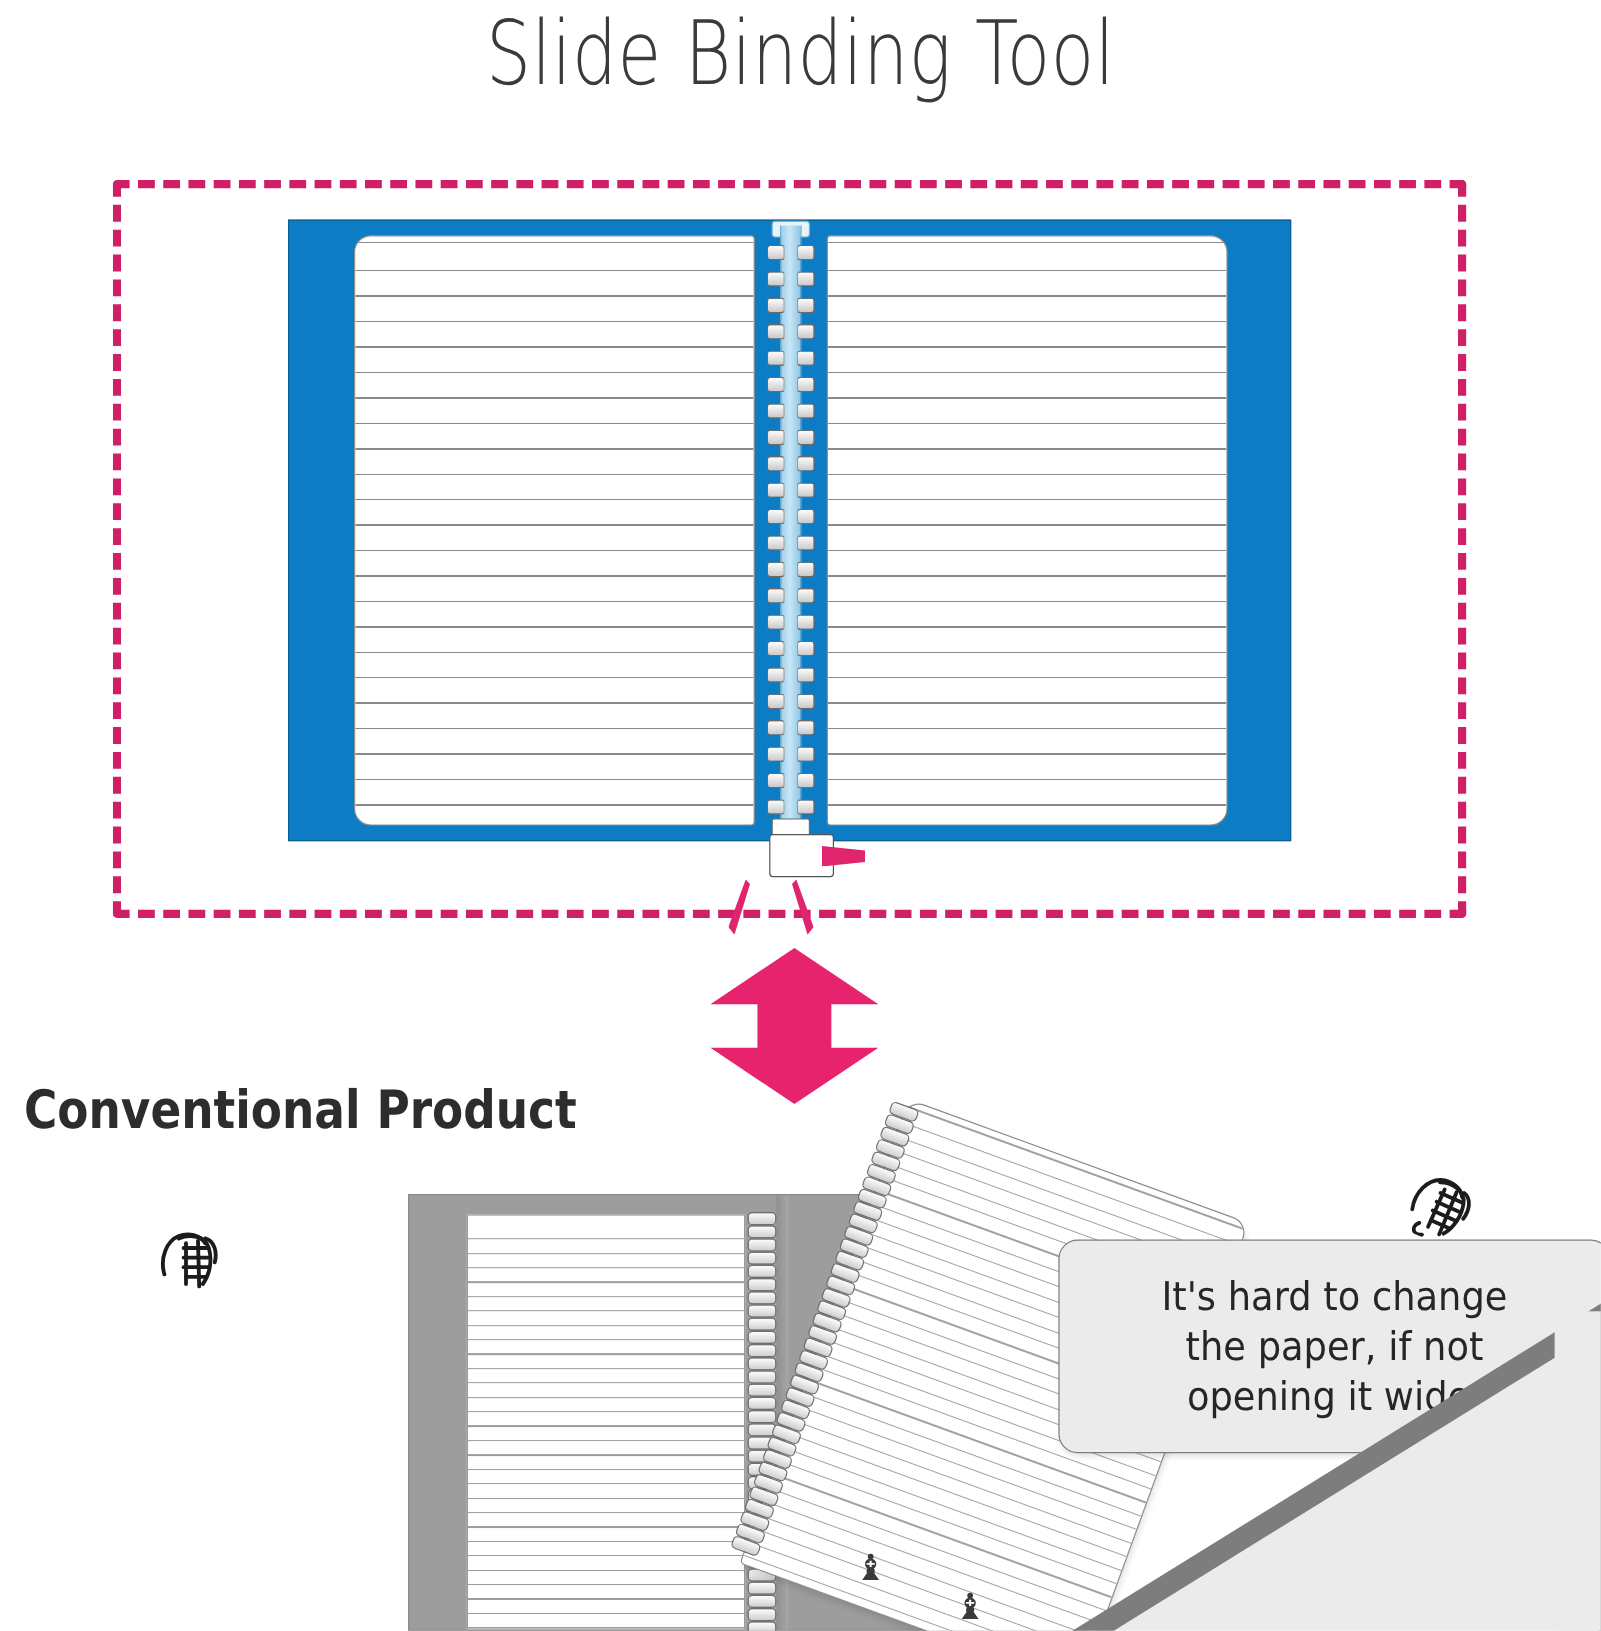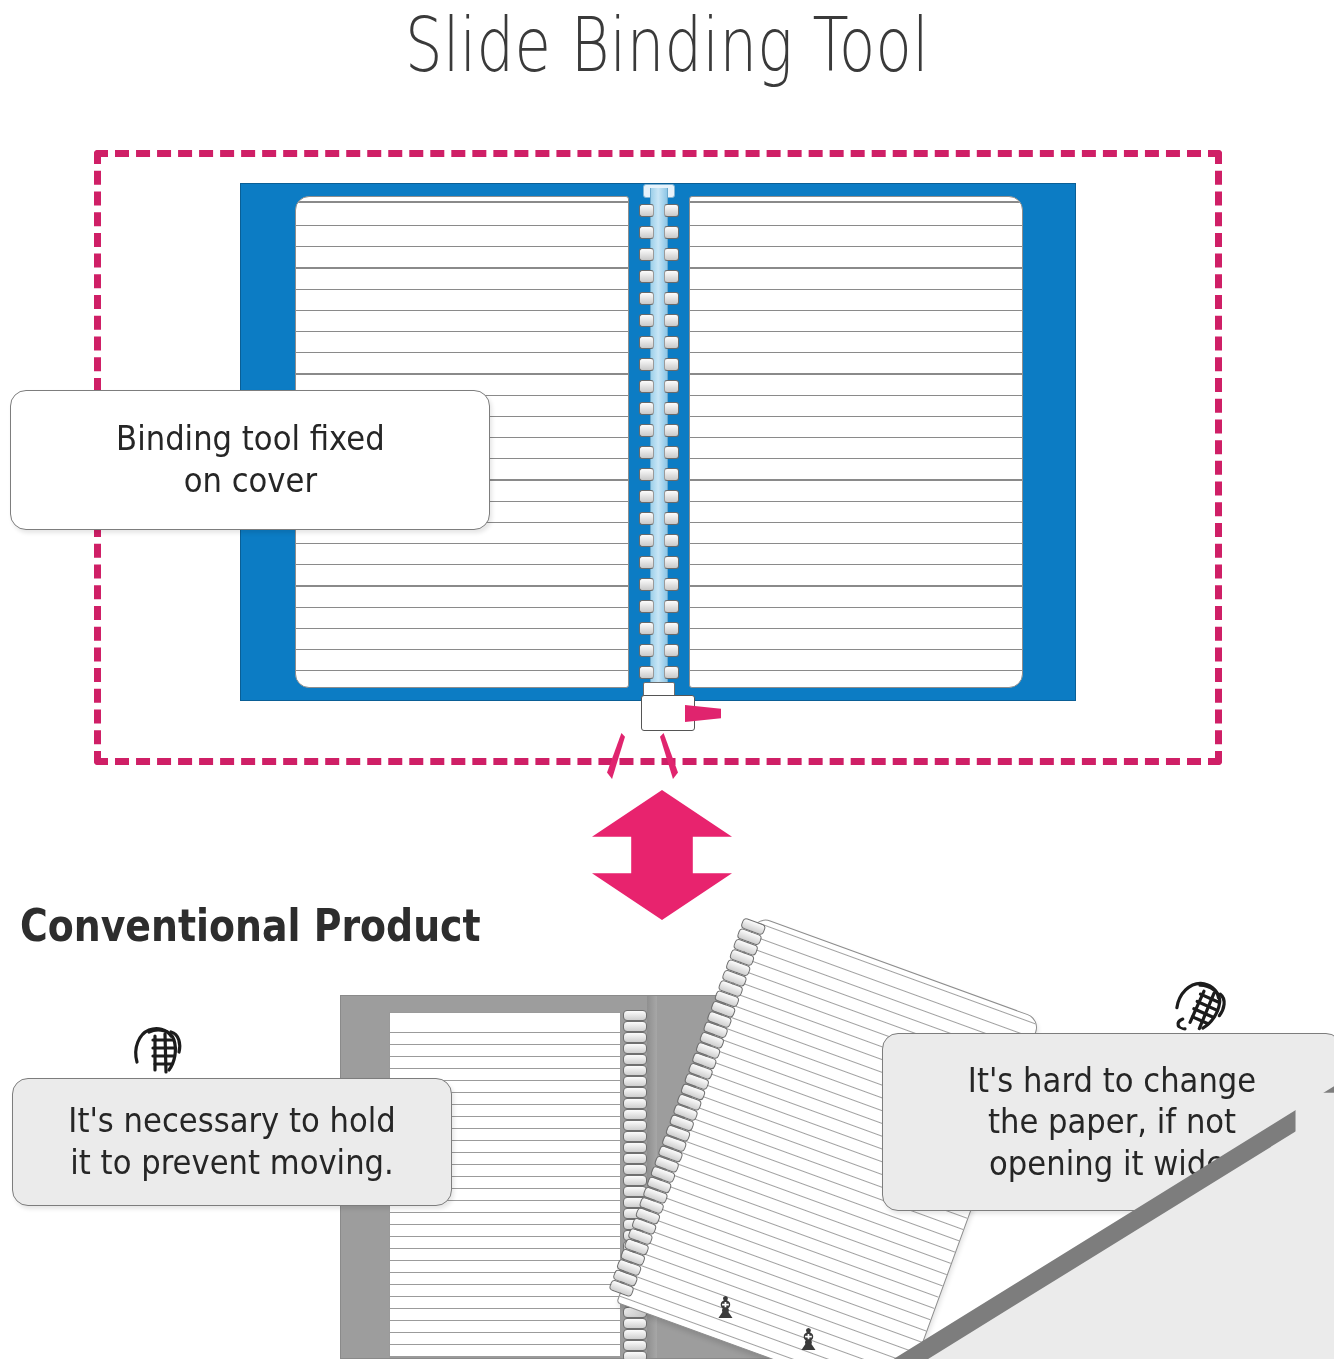--- a/index.html
+++ b/index.html
@@ -328,28 +328,20 @@
     </div>
   </div>
 
   <div class="lever"></div>
   <div class="burst">
     <b class="b1"></b>
       <b class="b2"></b>
       <b class="b3"></b>
   </div>
 
-  <div class="callout white" id="c1">
-    <span class="txt">Binding tool fixed
-on cover</span>
-    <svg class="tail" viewBox="0 0 44 56">
-      <path d="M0,2 L42,28 L0,54 Z" fill="#ffffff" stroke="#7d7d7d" stroke-width="1.6"></path>
-      <rect x="-4" y="2" width="8" height="52" fill="#ffffff"></rect>
-    </svg>
-  </div>
 
 
   <div class="dbl-arrow"></div>
 
   <div class="conv-head">Conventional Product</div>
 
   <div class="nb-old">
     <div class="flatpage">
       <div class="ruled"></div>
     </div>
@@ -461,28 +453,20 @@
         <path d="M28,30 L50,30"></path>
         <path d="M28,38 L49,38"></path>
         <path d="M30,46 L47,46"></path>
       <path d="M30,18 L30,52"></path>
         <path d="M40,16 L41,54"></path>
       <path d="M46,14 C54,16 56,26 54,34"></path>
       <path d="M22,52 C16,58 22,64 28,60"></path>
     </g>
   </svg>
 
-  <div class="callout grey" id="c3">
-    <span class="txt">It's necessary to hold
-it to prevent moving.</span>
-    <svg class="tail" viewBox="0 0 44 56">
-      <path d="M0,2 L42,28 L0,54 Z" fill="#ebebeb" stroke="#7d7d7d" stroke-width="1.6"></path>
-      <rect x="-4" y="2" width="8" height="52" fill="#ebebeb"></rect>
-    </svg>
-  </div>
 
   <div class="callout grey" id="c4">
     <span class="txt">It's hard to change
 the paper, if not
 opening it wide.</span>
     <svg class="tail" viewBox="0 0 44 56">
       <path d="M44,2 L2,28 L44,54 Z" fill="#ebebeb" stroke="#7d7d7d" stroke-width="1.6"></path>
       <rect x="40" y="2" width="8" height="52" fill="#ebebeb"></rect>
     </svg>
   </div>

